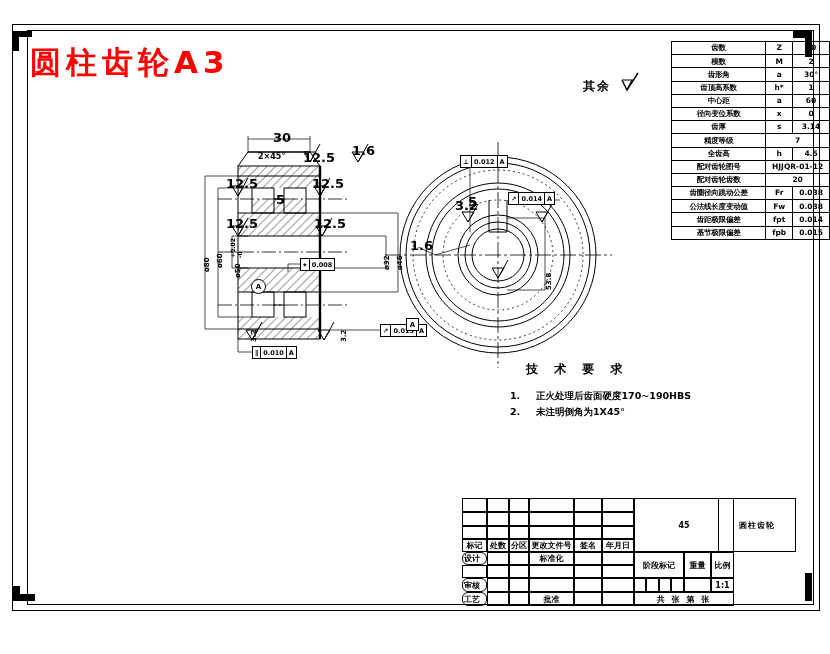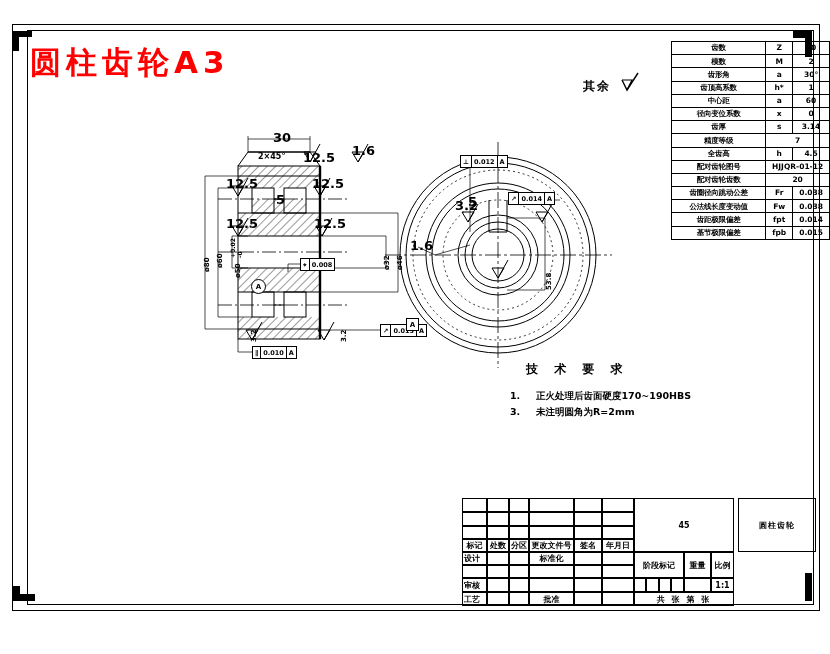--- a/index.html
+++ b/index.html
@@ -38,21 +38,21 @@
   .tr-list{position:absolute;left:510px;top:388px;font-size:9.5px;font-weight:bold;
      line-height:16px;}
   .tr-list div{white-space:nowrap;}
   .tr-num{display:inline-block;width:26px;}
 
   
   .tb{position:absolute;left:462px;top:498px;width:350px;height:108px;}
   .tb div.cell{position:absolute;box-sizing:border-box;border:1px solid #000;
      display:flex;align-items:center;justify-content:center;
      font-size:8px;font-weight:bold;white-space:nowrap;overflow:hidden;}
-  .tb div.cell.lft{justify-content:flex-start;padding-left:1px;}
+  .tb div.cell.lft{justify-content:flex-start;padding-left:1px;border-radius:6px;}
   .tb .big{font-size:19px;font-weight:bold;}
   .tb .name{font-size:15px;font-weight:bold;letter-spacing:1px;}
   .tb .code{font-size:15px;font-weight:bold;letter-spacing:0px;}          
   svg{position:absolute;left:0;top:0;overflow:visible;}
   .vtxt{position:absolute;font-size:7px;font-weight:bold;
         transform:rotate(-90deg);transform-origin:left top;white-space:nowrap;}
   .htxt{position:absolute;font-size:13px;font-weight:bold;white-space:nowrap;}
   .gtol{position:absolute;border:1px solid #000;display:flex;font-size:6.5px;
         font-weight:bold;background:#fff;height:11px;align-items:center;}
   .gtol span{border-right:1px solid #000;padding:0 2px;display:flex;
@@ -368,21 +368,21 @@
 
   <div class="htxt" style="left:468px;top:194px;">5</div>
   <div class="vtxt" style="left:545px;top:290px;">53.8</div>
   <div class="htxt" style="left:455px;top:198px;">3.2</div>
   <div class="htxt" style="left:410px;top:238px;">1.6</div>
   <div class="datum" style="left:406px;top:318px;">A</div>
 
   <div class="tr-title">技 术 要 求</div>
   <div class="tr-list" id="tr-list">
       <div><span class="tr-num">1.</span><span>正火处理后齿面硬度170~190HBS</span></div>
-      <div><span class="tr-num">3.</span><span>未注明圆角为R=2mm</span></div>
+      <div><span class="tr-num">2.</span><span>未注明倒角为1X45°</span></div>
     </div>
 
   <div class="tb" id="tb-root">
 
     <div class="cell" style="left:0;top:0;width:25px;height:14px;"></div>
     <div class="cell" style="left:25px;top:0;width:22px;height:14px;"></div>
     <div class="cell" style="left:47px;top:0;width:20px;height:14px;"></div>
     <div class="cell" style="left:67px;top:0;width:45px;height:14px;"></div>
     <div class="cell" style="left:112px;top:0;width:28px;height:14px;"></div>
     <div class="cell" style="left:140px;top:0;width:32px;height:14px;"></div>
@@ -444,16 +444,16 @@
 
     <div class="cell" style="left:172px;top:80px;width:12px;height:14px;"></div>
     <div class="cell" style="left:184px;top:80px;width:13px;height:14px;"></div>
     <div class="cell" style="left:197px;top:80px;width:12px;height:14px;"></div>
     <div class="cell" style="left:209px;top:80px;width:13px;height:14px;"></div>
     <div class="cell" style="left:222px;top:80px;width:27px;height:14px;"></div>
     <div class="cell" style="left:249px;top:80px;width:23px;height:14px;">1:1</div>
 
     <div class="cell" style="left:172px;top:94px;width:100px;height:14px;letter-spacing:2px;">共  张  第  张</div>
 
-    <div class="cell name" style="left:276px;top:0;width:78px;height:54px;">圆柱齿轮</div>
+    <div class="cell name" style="left:256px;top:0;width:78px;height:54px;">圆柱齿轮</div>
   </div>
 
 </div>
 
 </body></html>

